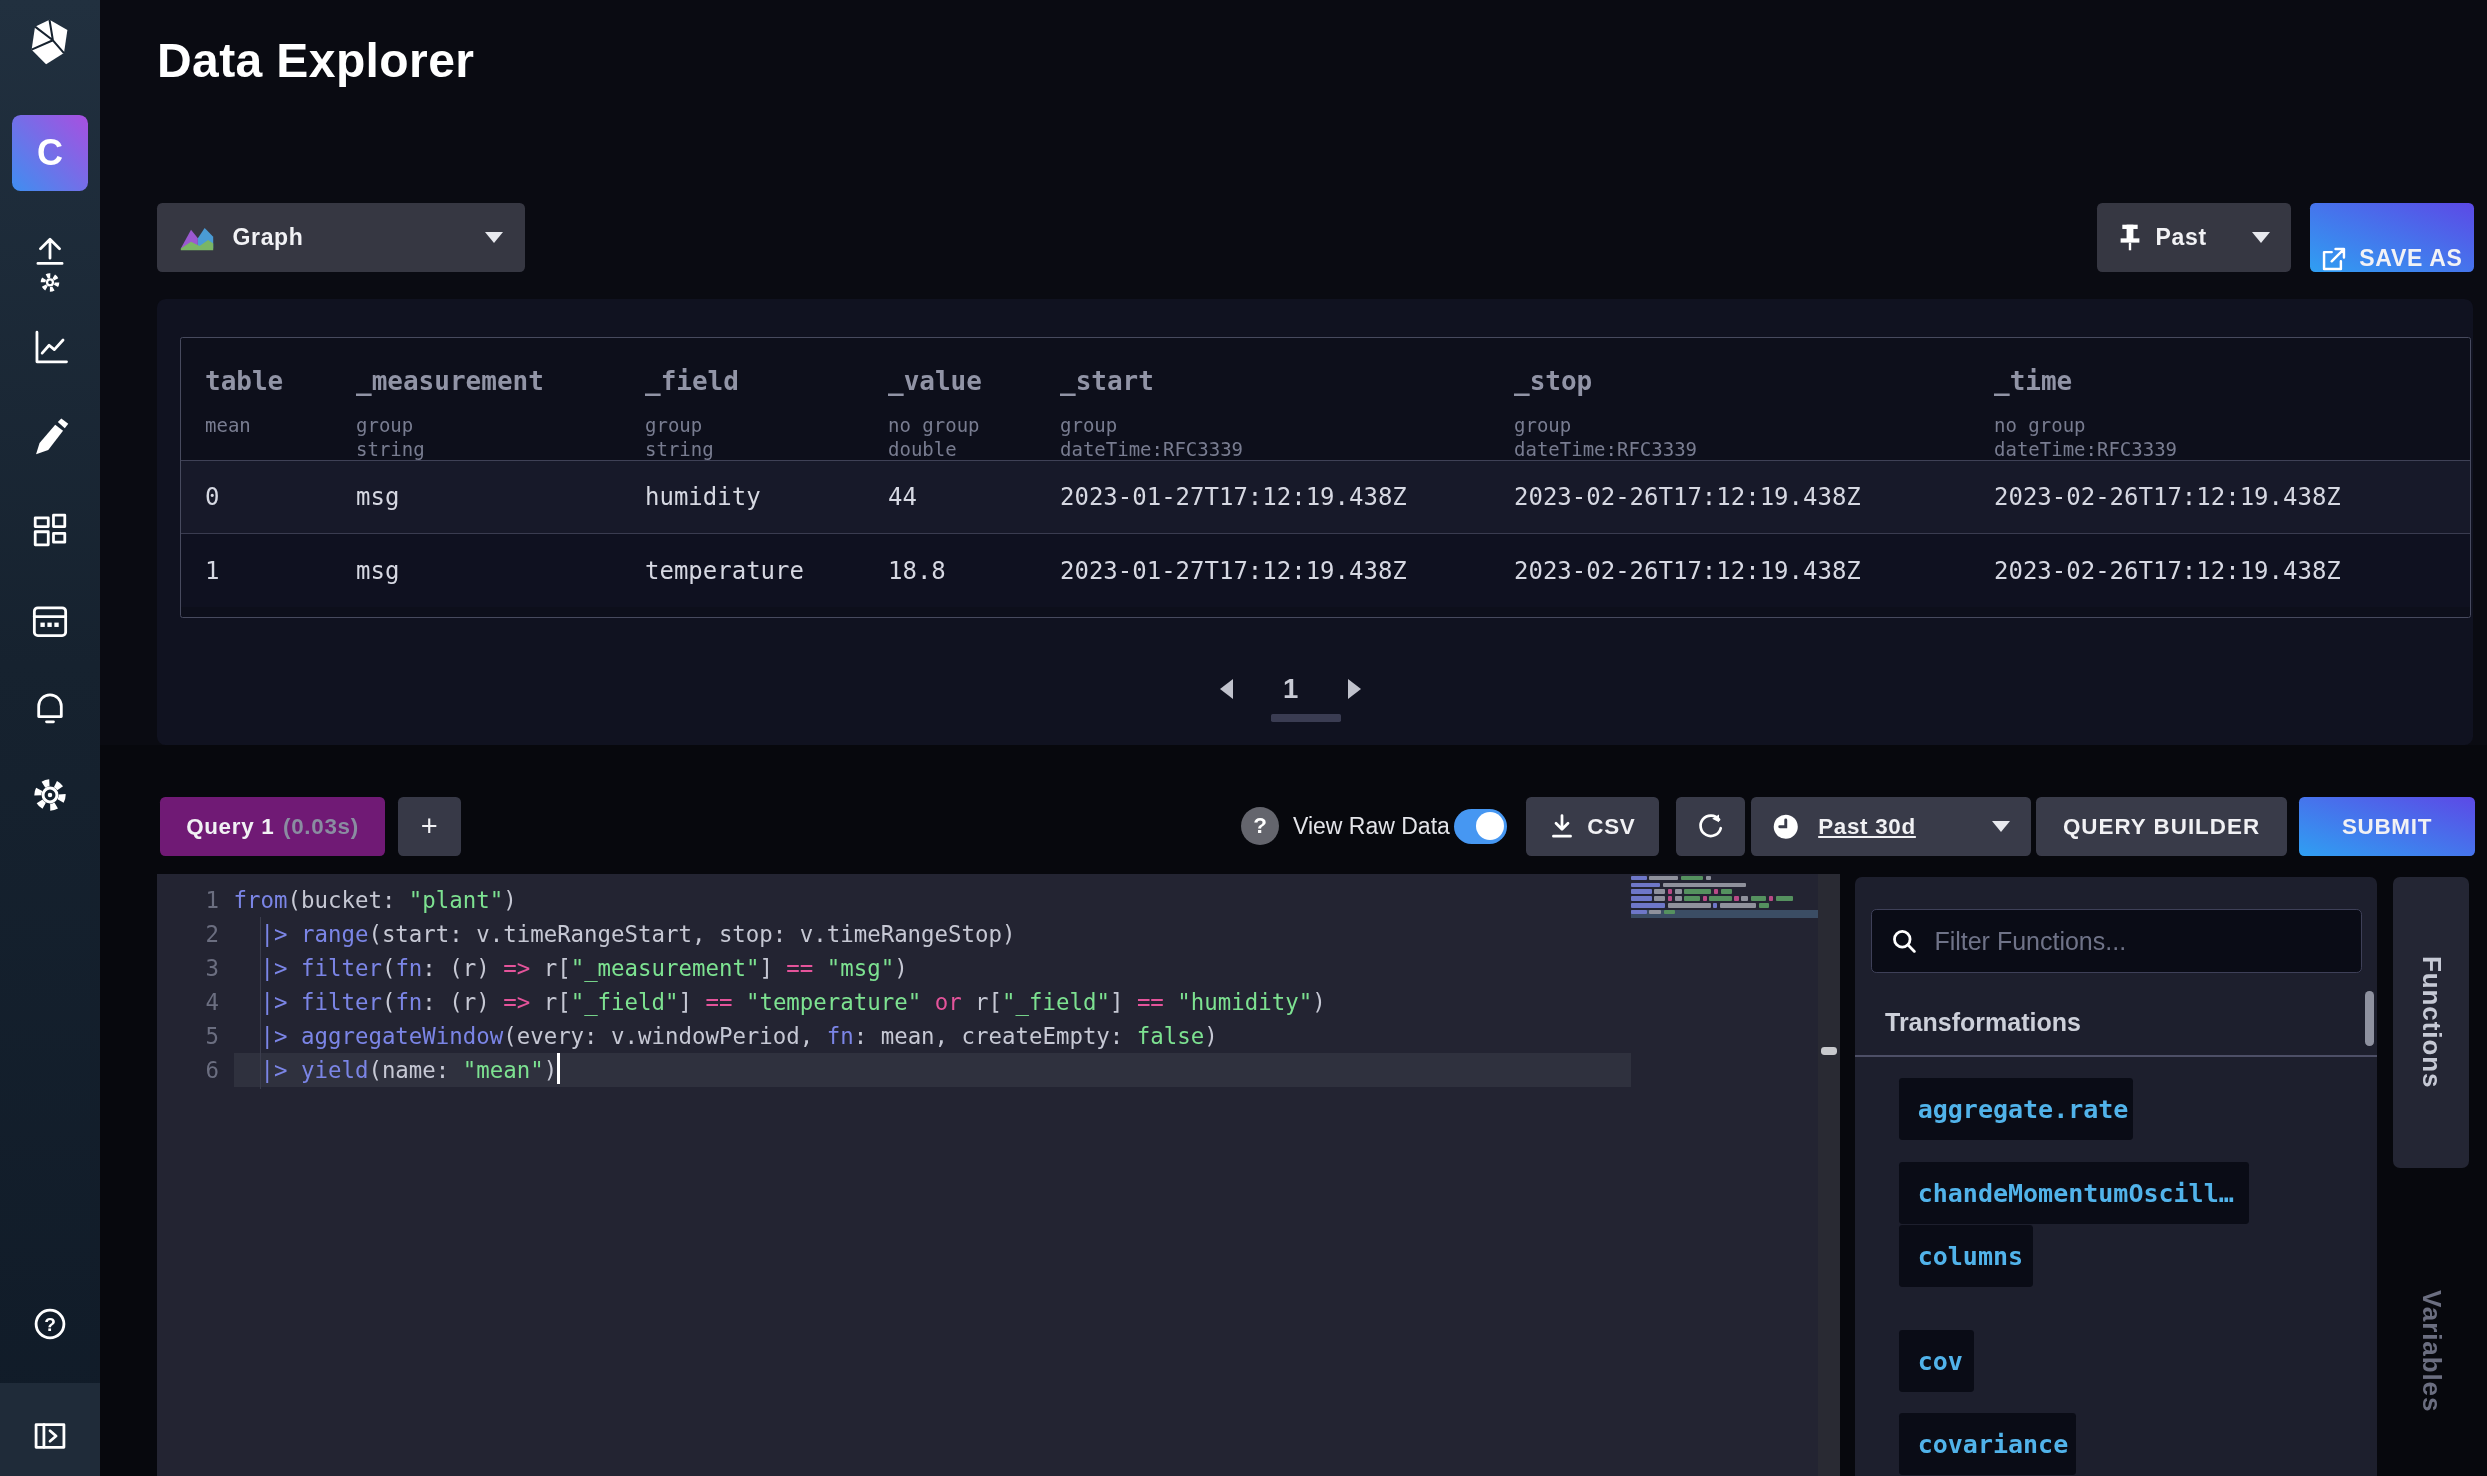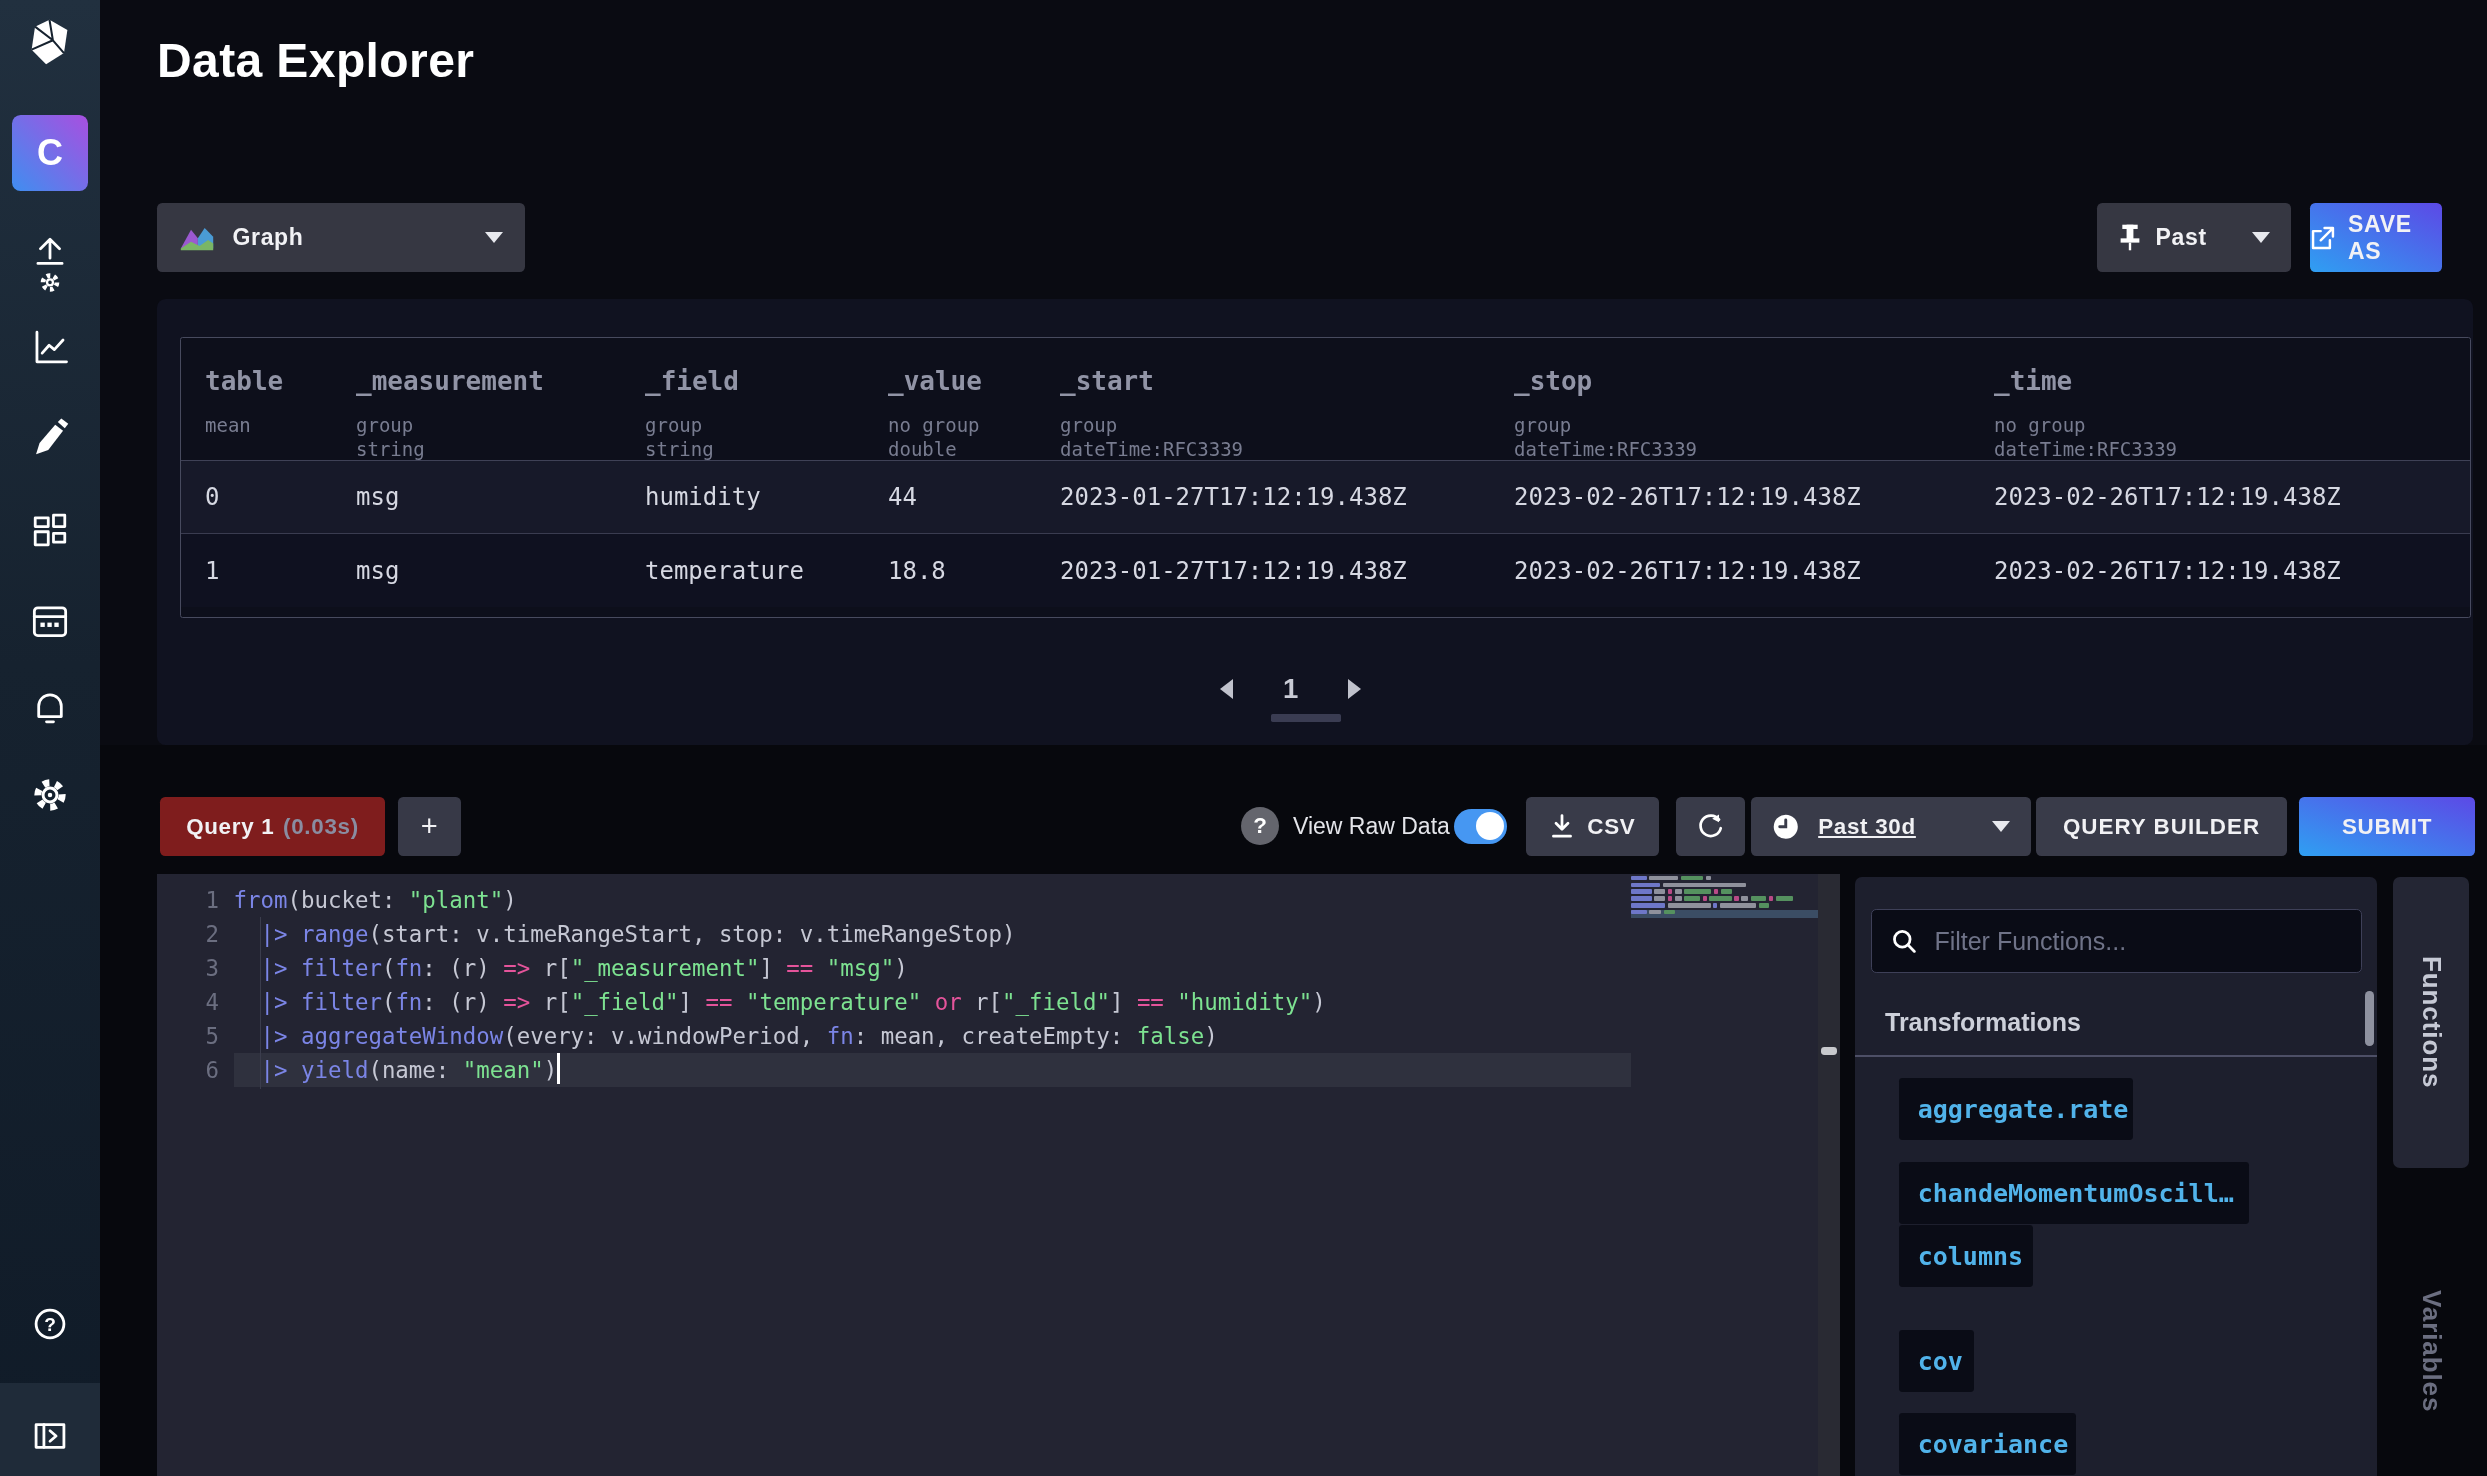--- a/index.html
+++ b/index.html
@@ -27,22 +27,22 @@
   .btn { position:absolute; top:203px; height:69px; background:#363742; border-radius:5.2px;
     display:flex; align-items:center; font-weight:bold; font-size:23px; color:#f2f2f5;
     letter-spacing:0.7px; cursor:pointer; }
   .caret { width:0; height:0; border-left:9.5px solid transparent; border-right:9.5px solid transparent;
     border-top:11.2px solid #e8e9ee; }
   #dd-graph { left:157px; width:368px; padding:0 22.4px; }
   #dd-graph .caret { margin-left:auto; }
   #btn-customize { left:542px; width:236px; justify-content:center; gap:15.5px; }
   #dd-local { left:2097px; width:194px; padding:0 20.7px; gap:13.8px; }
   #dd-local .caret { margin-left:auto; }
-  #btn-saveas { left:2310px; width:132px; justify-content:center; gap:12px;
-    background:linear-gradient(to top right,#2f9ff2,#5c49e6); }
+  #btn-saveas { left:2310px; width:164px; justify-content:center; gap:12px;
+    background:linear-gradient(to top right,#2f9ff2,#5c49e6);align-items:flex-end; }
 
   
   #raw-panel { left:157px; top:299px; width:2316px; height:446px; background:#101220; border-radius:8.6px; }
   #data-table { left:181px; top:337px; width:2291px; height:281px; background:#0d0f1b;
     border:1.7px solid #474a5e; border-radius:2.6px; font-family:"DejaVu Sans Mono", monospace; }
   .t-grid { display:grid; grid-template-columns:151px 289px 243px 172px 454px 480px 1fr; padding-left:24px; }
   #t-header { height:123px; border-bottom:1.7px solid #3f4156; padding-top:27.5px; }
   #t-header .cname { font-size:26px; font-weight:bold; color:#9194a6; }
   #t-header .csub { font-size:19px; color:#787c90; line-height:24px; margin-top:17px; white-space:pre-line; }
   .t-row { height:73px; align-items:center; font-size:24px; color:#d6d8e2; }
@@ -56,21 +56,21 @@
   #pg-next { border-top:10.3px solid transparent; border-bottom:10.3px solid transparent; border-left:13px solid #c0c2cc; }
   #pg-num { font-size:27.5px; font-weight:bold; color:#c9cbd5; }
   #pg-bar { left:1271px; top:714px; width:70px; height:7.7px; background:#3a3c52; border-radius:1.7px; cursor:pointer; }
   #vresize { left:1280px; top:761px; width:54px; height:6px; background:#2b2d3f; border-radius:2.6px; cursor:row-resize; }
 
   
   #query-section { left:100px; top:745px; width:2387px; height:732px; background:#07080d; }
   .qbtn { position:absolute; top:797px; height:59px; border-radius:5.2px; background:#393b49;
     display:flex; align-items:center; justify-content:center; font-size:22.4px; font-weight:bold;
     color:#f1f1f4; letter-spacing:0.7px; cursor:pointer; gap:13.8px; }
-  #query-tab { left:160px; width:225px; background:#7f1d1d; gap:8.6px; }
+  #query-tab { left:160px; width:225px; background:#701a75; gap:8.6px; }
   #query-tab .dur { color:#8a8da1; font-weight:bold; }
   #btn-add-query { left:398px; width:63px; background:#373947; font-size:29px; font-weight:normal; }
   #raw-help { left:1241px; top:807px; width:38px; height:38px; border-radius:50%; background:#64656d;
     display:flex; align-items:center; justify-content:center; font-size:22.4px; font-weight:bold; cursor:pointer; }
   #raw-label { left:1293px; top:795px; height:62px; display:flex; align-items:center; font-size:23px; color:#e4e5ea; }
   #toggle { left:1454px; top:809px; width:53px; height:35px; border-radius:18px; background:#4697f2; cursor:pointer; }
   #toggle .knob { position:absolute; right:3.4px; top:3.4px; width:28px; height:28px; border-radius:50%; background:#fff; }
   #btn-csv { left:1526px; width:133px; }
   #btn-refresh { left:1676px; width:69px; }
   #dd-range { left:1751px; width:280px; justify-content:flex-start; padding:0 20.7px;text-decoration:underline; }

